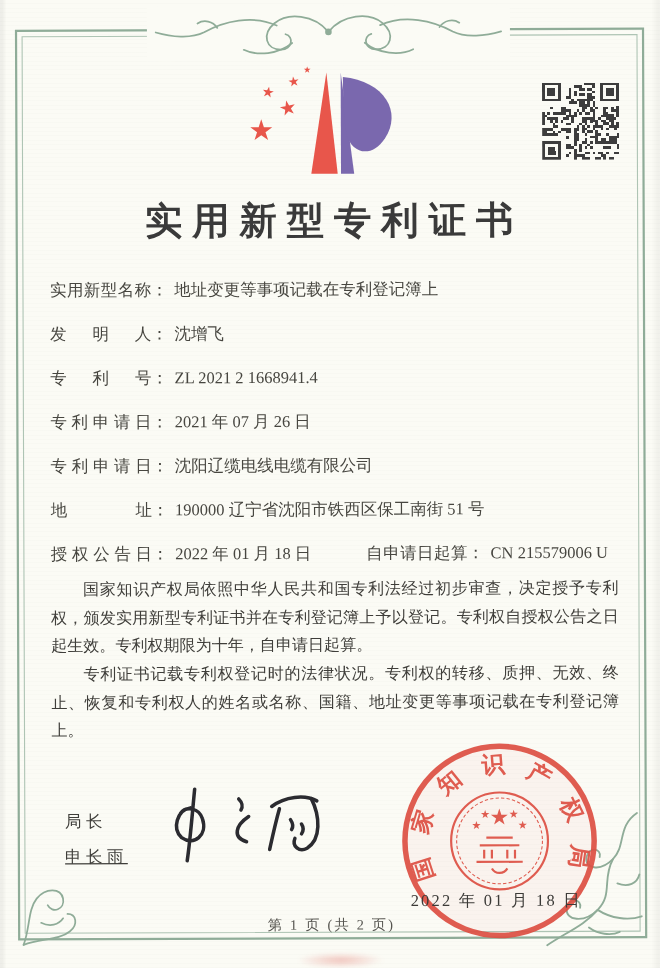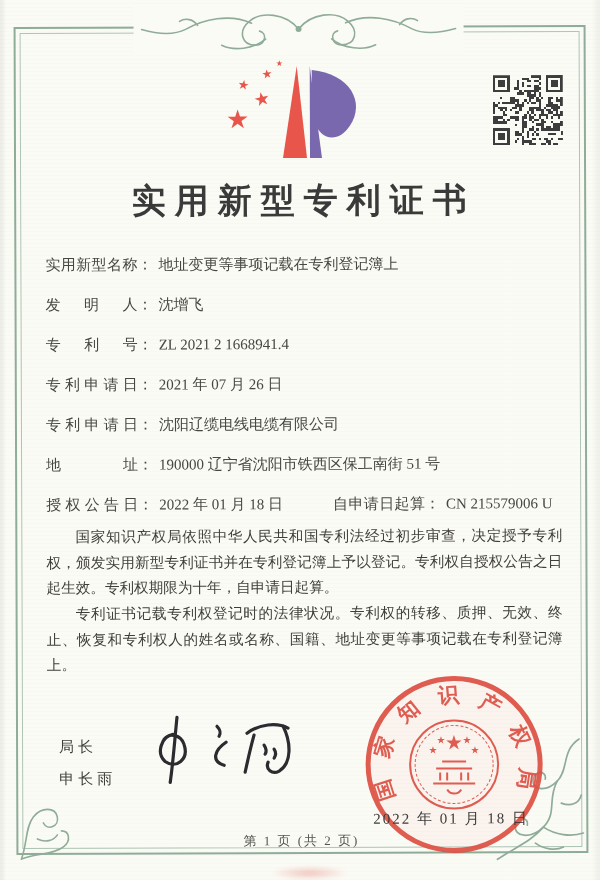--- a/index.html
+++ b/index.html
@@ -20,21 +20,21 @@
   .qr{position:absolute;right:36px;top:76px;width:70px;height:70px;color:#3d3d3d;}
   .title{position:absolute;left:0;right:0;top:178px;text-align:center;font-size:34px;font-weight:600;letter-spacing:9px;padding-left:9px;color:#3a3a3a;}
   .fields{position:absolute;left:46px;right:38px;top:254px;font-size:15px;color:#474640;}
   .frow{margin-bottom:20px;line-height:20px;white-space:nowrap;}
   .fld-label{display:inline-block;width:92px;text-align:justify;text-align-last:justify;vertical-align:top;}
   .colon{display:inline-block;margin-right:6px;}
   .grant-gap{display:inline-block;width:50px;}
   .body-text{position:absolute;left:46px;right:38px;top:524px;font-size:14.6px;line-height:1.76;color:#3f3e3a;text-align:justify;}
   .body-text p{margin:0;text-indent:2em;}
   .sig-title{position:absolute;left:58px;top:737px;font-size:15px;letter-spacing:4px;color:#3f3e3a;}
-  .sig-name{position:absolute;left:58px;top:769px;font-size:15px;letter-spacing:4px;color:#3f3e3a;}
+  .sig-name{position:absolute;left:58px;top:769px;font-size:15px;letter-spacing:4px;color:#3f3e3a;text-decoration:underline;}
   .sig-hand{position:absolute;left:142px;top:706px;width:180px;height:96px;}
   .seal{position:absolute;left:360px;top:672px;width:186px;height:186px;opacity:0.92;}
   .seal-date{position:absolute;left:372px;top:810px;font-size:15px;letter-spacing:2px;color:#3c3b38;z-index:5;}
   .footer{position:absolute;left:0;right:0;top:832px;text-align:center;font-size:13px;letter-spacing:2px;color:#55544f;}
   .flourish{position:absolute;}
   .ghost-seal{position:absolute;left:268px;top:866px;width:80px;height:14px;border-radius:50%;
     background:radial-gradient(ellipse at center, rgba(220,90,80,0.35), rgba(220,90,80,0) 70%);filter:blur(2px);}
 </style>
 </head>
 <body>

